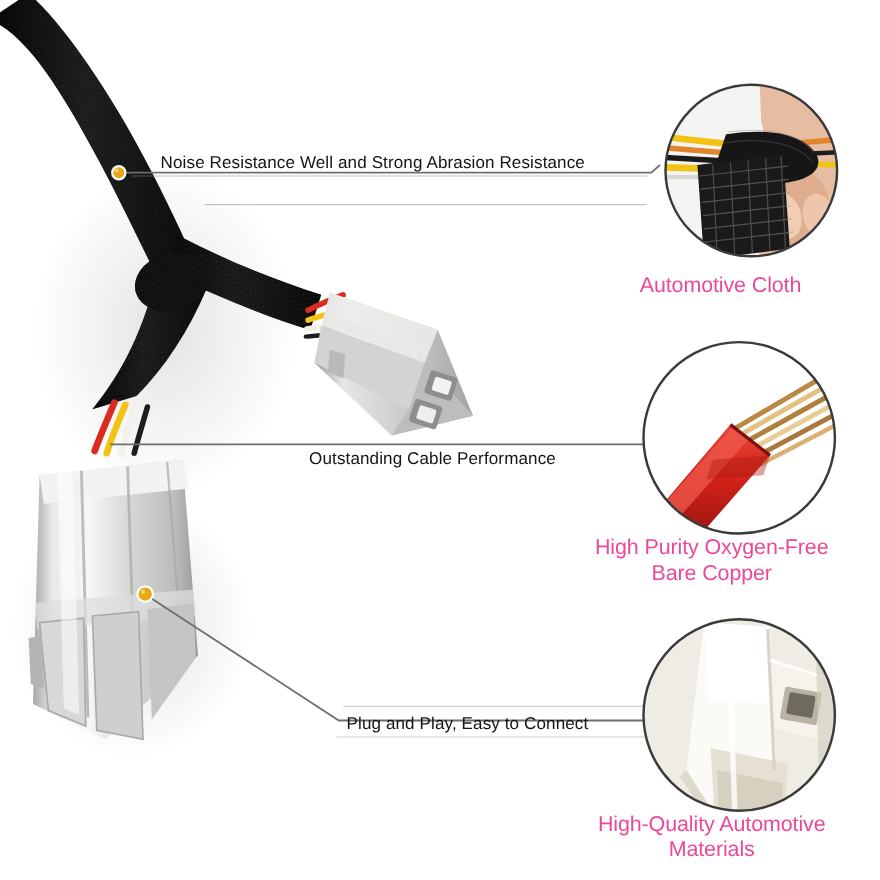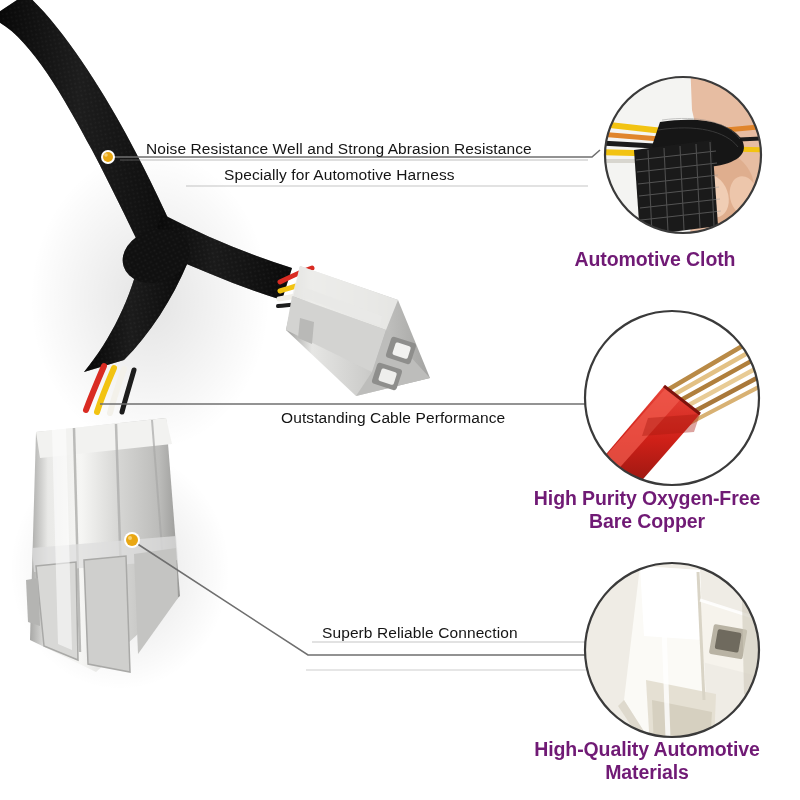--- a/index.html
+++ b/index.html
@@ -28,22 +28,22 @@
   .callout-text.l2 { left:224px; top:166px; }
   .callout-text.l3 { left:245px; top:409px;margin-left:36px; }
   .callout-text.l4 { left:322px; top:624px; }
   .callout-text.l5 { left:315px; top:650px; }
 
   
   .caption {
     position:absolute;
     width:290px;
     text-align:center;
-    color:#701a75;
-    font-weight:bold;
+    color:#ec4899;
+    font-weight:normal;
     font-size:19.5px;
     line-height:1.16;
     letter-spacing:-.1px;
   }
   .caption.c1 { left:510px; top:248px; }
   .caption.c2 { left:502px; top:487px; }
   .caption.c3 { left:502px; top:738px; }
 </style>
 </head>
 <body>
@@ -292,25 +292,24 @@
         <path d="M698,572 L704,700" stroke="#d9d4c6" stroke-width="3" fill="none"></path>
         <path d="M700,600 L756,618" stroke="#ffffff" stroke-width="3" fill="none" opacity=".85"></path>
 
         <path d="M742,600 L760,604 L762,700 L744,694 Z" fill="#cfc9ba" opacity=".6"></path>
       </g>
       <circle cx="672" cy="650" r="87" fill="none" stroke="#3a3a3a" stroke-width="2.2"></circle>
     </g>
   </svg>
 
   <div class="callout-text l1">Noise Resistance Well and Strong Abrasion Resistance</div>
-  <div class="callout-text l2">Specially for Automotive Harness</div>
 
   <div class="callout-text l3">Outstanding Cable Performance</div>
 
-  <div class="callout-text l4">Superb Reliable Connection</div>
+  <div class="callout-text l5">Plug and Play, Easy to Connect</div>
 
   <div class="caption c1">
     <div>Automotive Cloth</div>
   </div>
 
   <div class="caption c2">
     <div>High Purity Oxygen-Free</div>
     <div>Bare Copper</div>
   </div>
 

